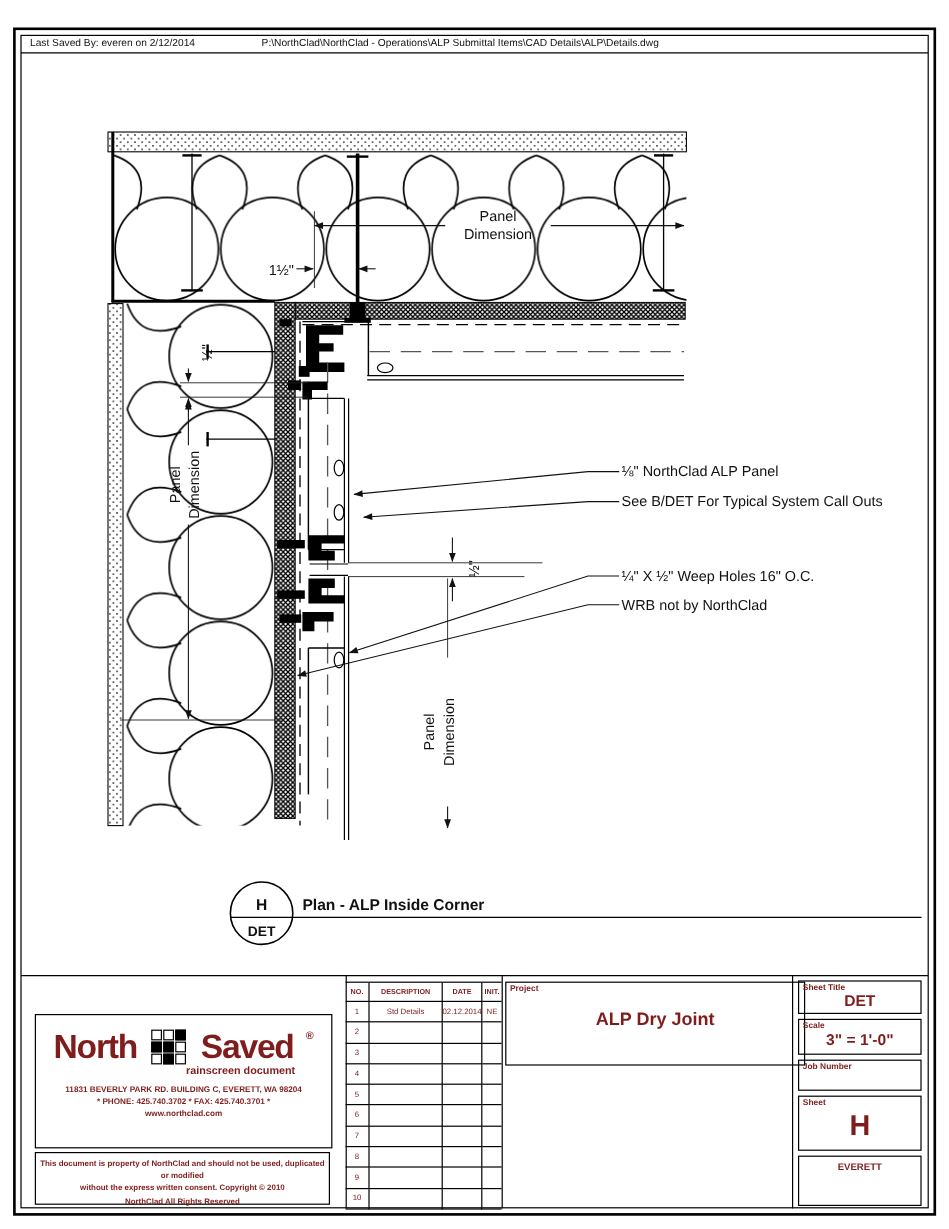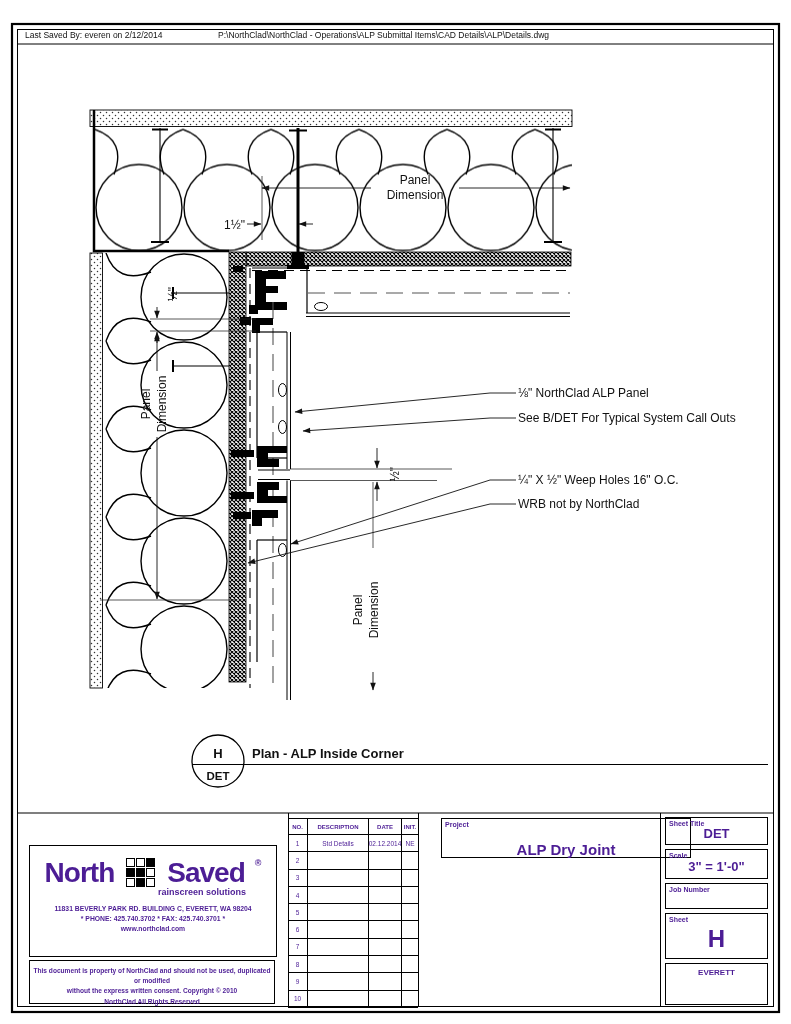--- a/index.html
+++ b/index.html
@@ -1,17 +1,17 @@
 <!DOCTYPE html>
 <html><head>
 <meta charset="utf-8">
 <style>
   html,body{margin:0;padding:0;background:#fff;}
   .page{position:relative;width:791px;height:1024px;background:#fff;overflow:hidden;
-        font-family:"Liberation Sans",sans-serif;color:#4c1d95;}
+        font-family:"Liberation Sans",sans-serif;color:#7f1d1d;}
   svg text{font-family:"Liberation Sans",sans-serif;fill:#111;}
   .sheet-svg{position:absolute;left:0;top:0;}
   
   .tb{position:absolute;left:17px;top:813px;width:757px;height:194px;}
   .tb .vline{position:absolute;top:0;bottom:0;width:1px;background:#000;}
   .logo-box{position:absolute;left:12px;top:32px;width:246px;height:110px;border:1px solid #000;text-align:center;}
   .logo-row{display:flex;align-items:center;justify-content:center;margin-top:12px;gap:10px;}
   .logo-word{font-size:28px;font-weight:bold;letter-spacing:-1px;line-height:1;}
   .logo-grid{display:grid;grid-template-columns:repeat(3,9px);grid-template-rows:repeat(3,9px);gap:1px;margin:0 2px;}
   .sq{border:1.4px solid #000;box-sizing:border-box;background:#fff;}
@@ -21,21 +21,21 @@
   .addr{font-size:6.8px;font-weight:bold;line-height:1.5;margin-top:7px;}
   .copy-box{position:absolute;left:12px;top:147px;width:246px;height:44px;border:1px solid #000;
             font-size:6.6px;font-weight:bold;text-align:center;padding-top:5px;box-sizing:border-box;line-height:1.55;}
   .rev-table{position:absolute;left:271px;top:5px;width:130px;height:189px;display:grid;
              grid-template-columns:20px 61px 33px 16px;grid-template-rows:16px repeat(10,17.3px);
              border-top:1px solid #000;box-sizing:border-box;}
   .rc{border-right:1px solid #000;border-bottom:1px solid #000;display:flex;align-items:center;
       justify-content:center;font-size:6.5px;overflow:hidden;white-space:nowrap;}
   .rc.nr{border-right:none;}
   .rc.hd{font-weight:bold;font-size:6px;}
-  .proj-box{position:absolute;left:424px;top:5px;width:250px;height:40px;border:1px solid #000;box-sizing:border-box;}
+  .proj-box{position:absolute;left:404px;top:5px;width:250px;height:70px;border:1px solid #000;box-sizing:border-box;}
   .box-label{position:absolute;left:3px;top:2px;font-size:7px;font-weight:bold;}
   .proj-name{text-align:center;font-size:15px;font-weight:bold;margin-top:22px;}
   .rbox{position:absolute;left:648px;width:103px;border:1px solid #000;box-sizing:border-box;}
   .rv{text-align:center;font-weight:bold;}
 </style>
 </head>
 <body>
 
 <div class="page">
 
@@ -217,21 +217,21 @@
         <span class="sq f"></span>
             <span class="sq f"></span>
             <span class="sq"></span>
         <span class="sq"></span>
             <span class="sq f"></span>
             <span class="sq"></span>
       </span>
       <span class="logo-word">Saved</span>
       <span class="logo-reg">®</span>
     </div>
-    <div class="tagline">rainscreen solutions</div>
+    <div class="tagline">rainscreen document</div>
     <div class="addr">
       <div>11831 BEVERLY PARK RD. BUILDING C, EVERETT, WA 98204</div>
       <div>* PHONE: 425.740.3702 * FAX: 425.740.3701 *</div>
       <div>www.northclad.com</div>
     </div>
   </div>
 
   <div class="copy-box">
     <div>This document is property of NorthClad and should not be used, duplicated or modified</div>
     <div>without the express written consent.  Copyright © 2010</div>

